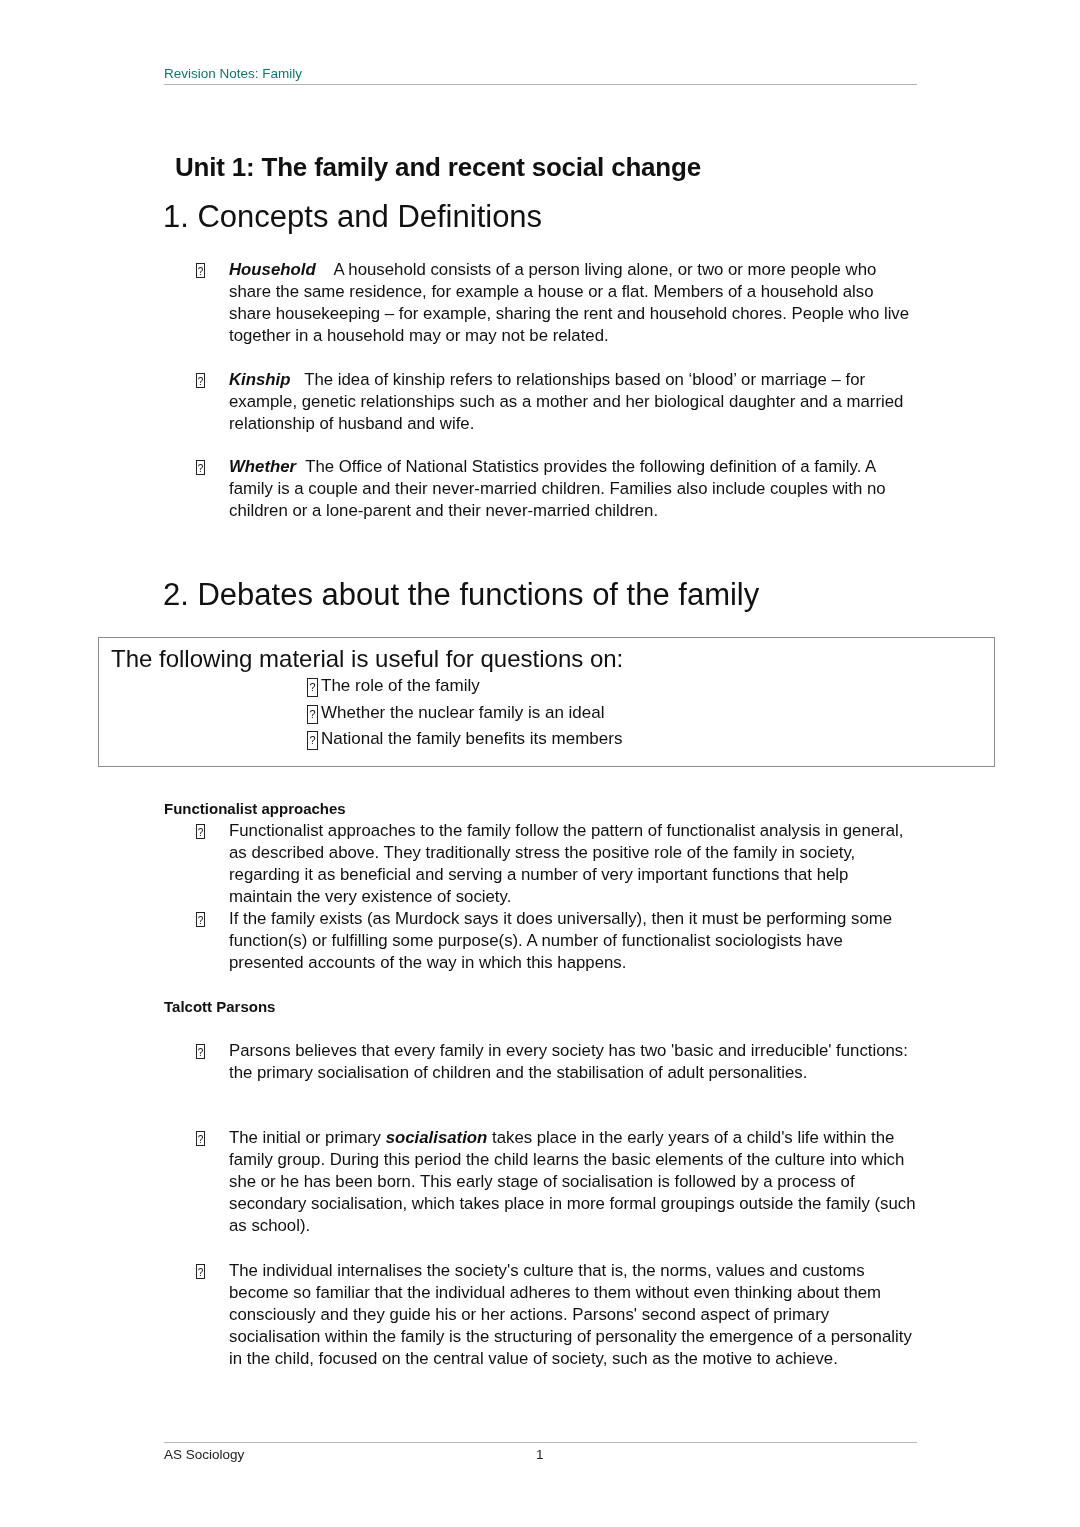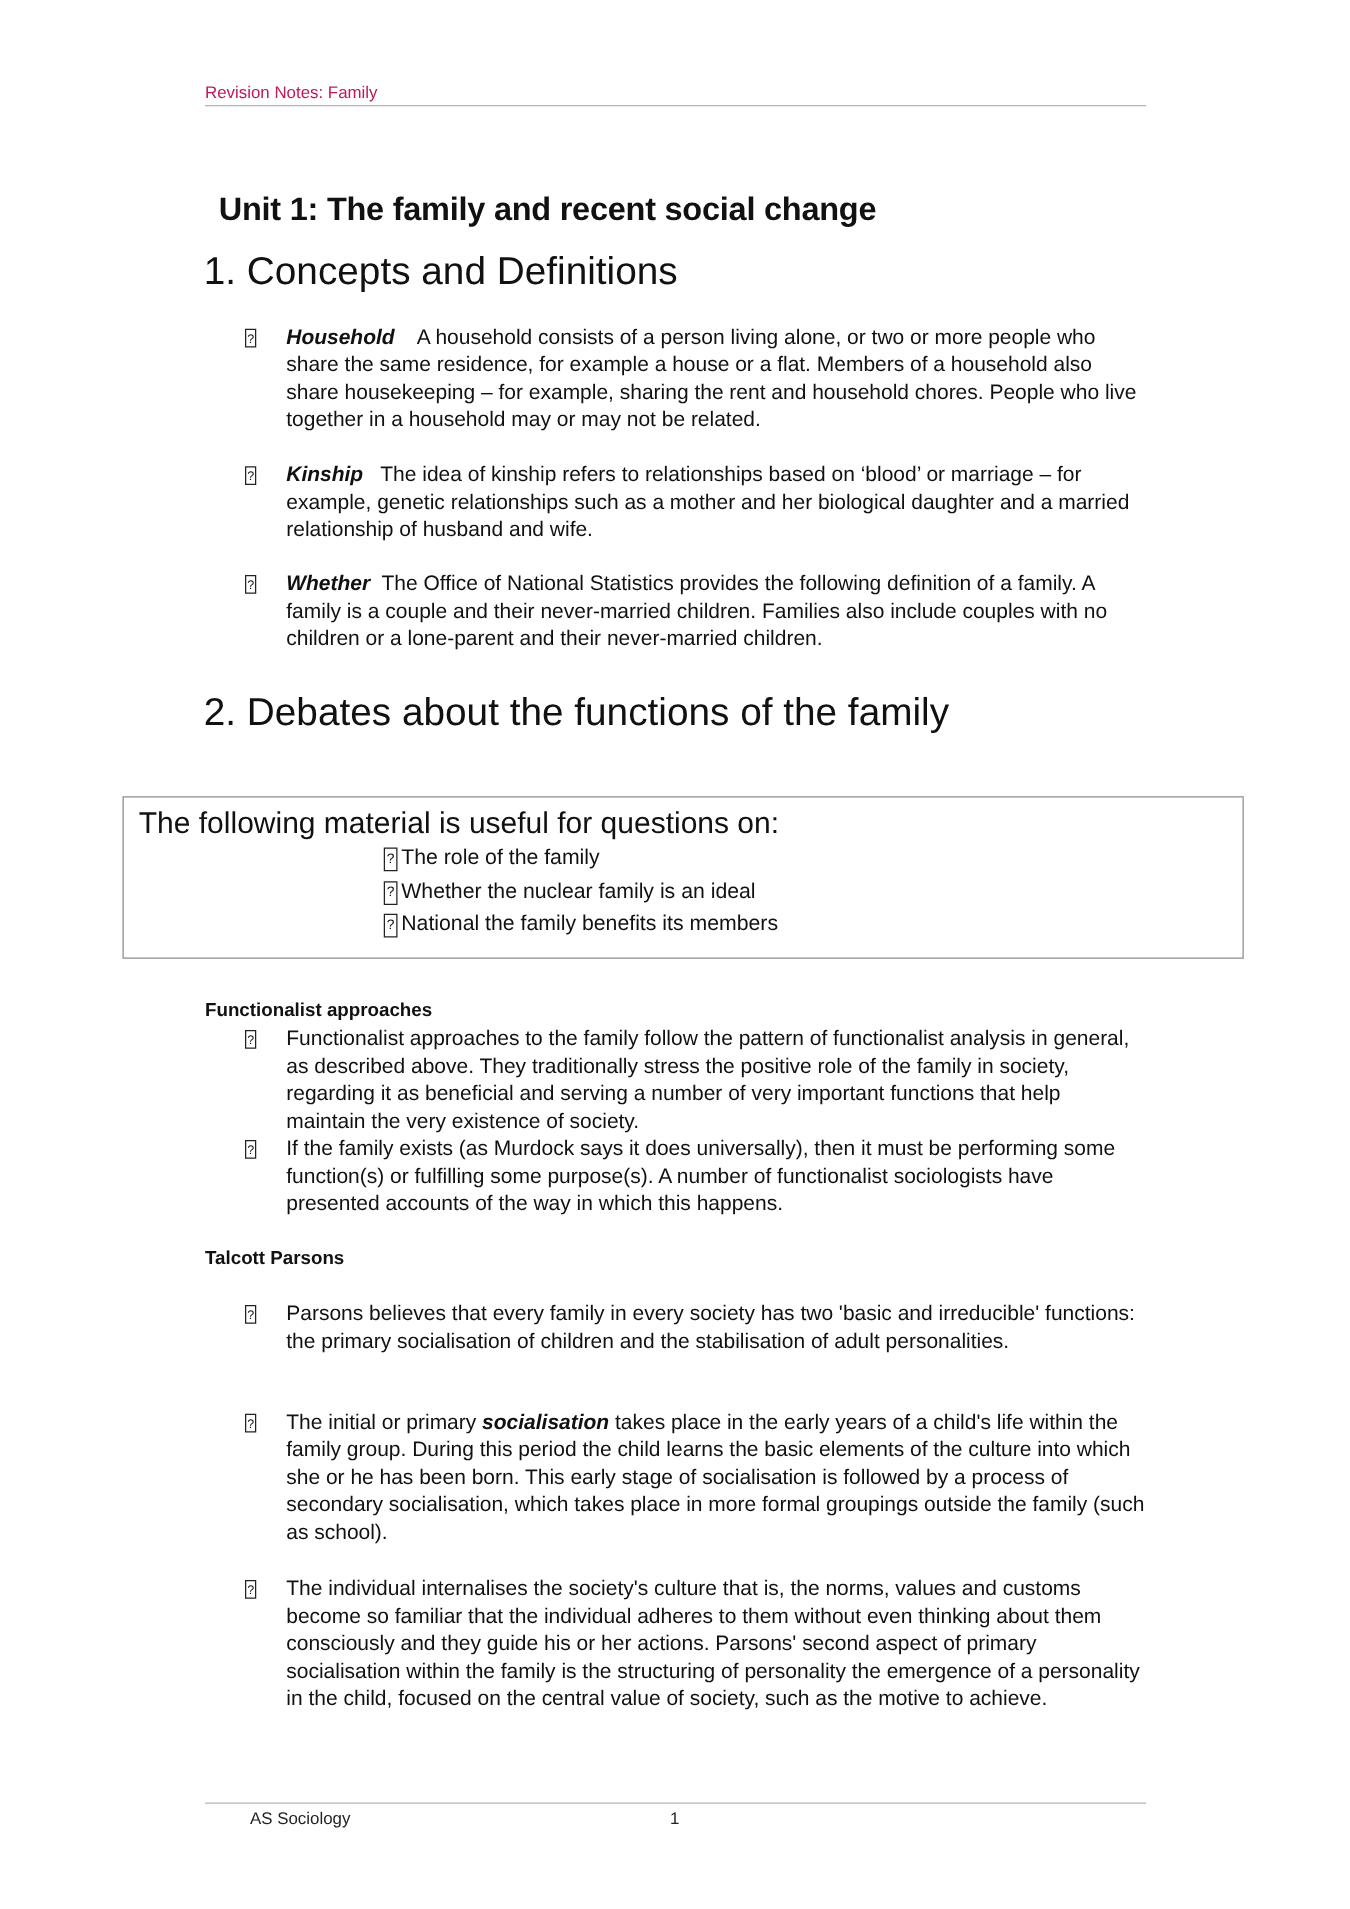--- a/index.html
+++ b/index.html
@@ -1,36 +1,36 @@
 <!DOCTYPE html>
 <html><head>
   <meta charset="utf-8">
   <style>
     html, body { margin: 0; padding: 0; background: #ffffff; }
     body { width: 1080px; height: 1527px; position: relative; overflow: hidden;
       font-family: "Liberation Sans", sans-serif; color: #111; }
     .abs { position: absolute; }
-    .header-text { left: 164px; top: 66px; font-size: 13.5px; color: #be185d; }
+    .header-text { left: 164px; top: 66px; font-size: 13.5px; color: #0f766e; }
     .header-rule { left: 164px; top: 84px; width: 753px; height: 0; border-top: 1.5px solid #b5b5b5; }
     .title { left: 163px; top: 132px; font-size: 26px; font-weight: bold; margin: 12px; line-height: 46px; letter-spacing: -0.2px; }
     .h2 { left: 163px; font-size: 31px; font-weight: normal; margin: 0; line-height: 38px; }
     .item { left: 196px; width: 720px; font-size: 16.8px; line-height: 22px; }
     .item .bullet { position: absolute; left: 0; top: 4px; width: 9px; height: 15px; border: 1px solid #222;
       font-size: 10px; line-height: 15px; text-align: center; box-sizing: border-box; }
     .item .text { margin-left: 33px; display: block; }
     .item b { font-weight: bold; font-style: italic; }
     .box { left: 98px; top: 637px; width: 897px; height: 130px; border: 1px solid #8c8c8c; box-sizing: border-box; }
     .box-title { left: 111px; top: 646px; font-size: 24px; line-height: 26px; }
     .box-item { left: 307px; font-size: 17px; line-height: 22px; }
     .box-item .bullet { position: absolute; left: 0; top: 3px; width: 11px; height: 19px; border: 1.5px solid #222;
       font-size: 11px; line-height: 16px; text-align: center; box-sizing: border-box; }
     .box-item .text { margin-left: 14px; }
     .subhead { left: 164px; font-size: 15px; font-weight: bold; line-height: 22px; }
     .footer-rule { left: 164px; top: 1442px; width: 753px; height: 0; border-top: 1.5px solid #b5b5b5; }
-    .footer-left { left: 164px; top: 1447px; font-size: 13.5px; color: #222; margin-left: 36px; }
+    .footer-left { left: 164px; top: 1447px; font-size: 13.5px; color: #222; }
     .footer-page { left: 536px; top: 1447px; font-size: 13.5px; color: #222; }
   </style>
 </head>
 <body>
 
 <div class="abs header-text">Revision Notes: Family</div>
 <div class="abs header-rule"></div>
 
 <h1 class="abs title">Unit 1:  The family and recent social change</h1>
 
@@ -44,21 +44,21 @@
 <div class="abs item" style="top:369px;">
   <span class="bullet">?</span>
   <span class="text"><b>Kinship</b>&nbsp;&nbsp; <span>The idea of kinship refers to relationships based on ‘blood’ or marriage – for example, genetic relationships such as a mother and her biological daughter and a married relationship of husband and wife.</span></span>
 </div>
 
 <div class="abs item" style="top:456px;">
   <span class="bullet">?</span>
   <span class="text"><b>Whether</b>&nbsp; <span>The Office of National Statistics provides the following definition of a family. A family is a couple and their never-married children.  Families also include couples with no children or a lone-parent and their never-married children.</span></span>
 </div>
 
-<h2 class="abs h2" style="top:551px;">2. Debates about the functions of the family</h2>
+<h2 class="abs h2" style="top:576px;">2. Debates about the functions of the family</h2>
 
 <div class="abs box"></div>
 <div class="abs box-title">The following material is useful for questions on:</div>
 <div class="abs box-item" style="top:675px;">
   <span class="bullet">?</span>
   <span class="text">The role of the family</span>
 </div>
 <div class="abs box-item" style="top:702px;">
   <span class="bullet">?</span>
   <span class="text">Whether the nuclear family is an ideal</span>

